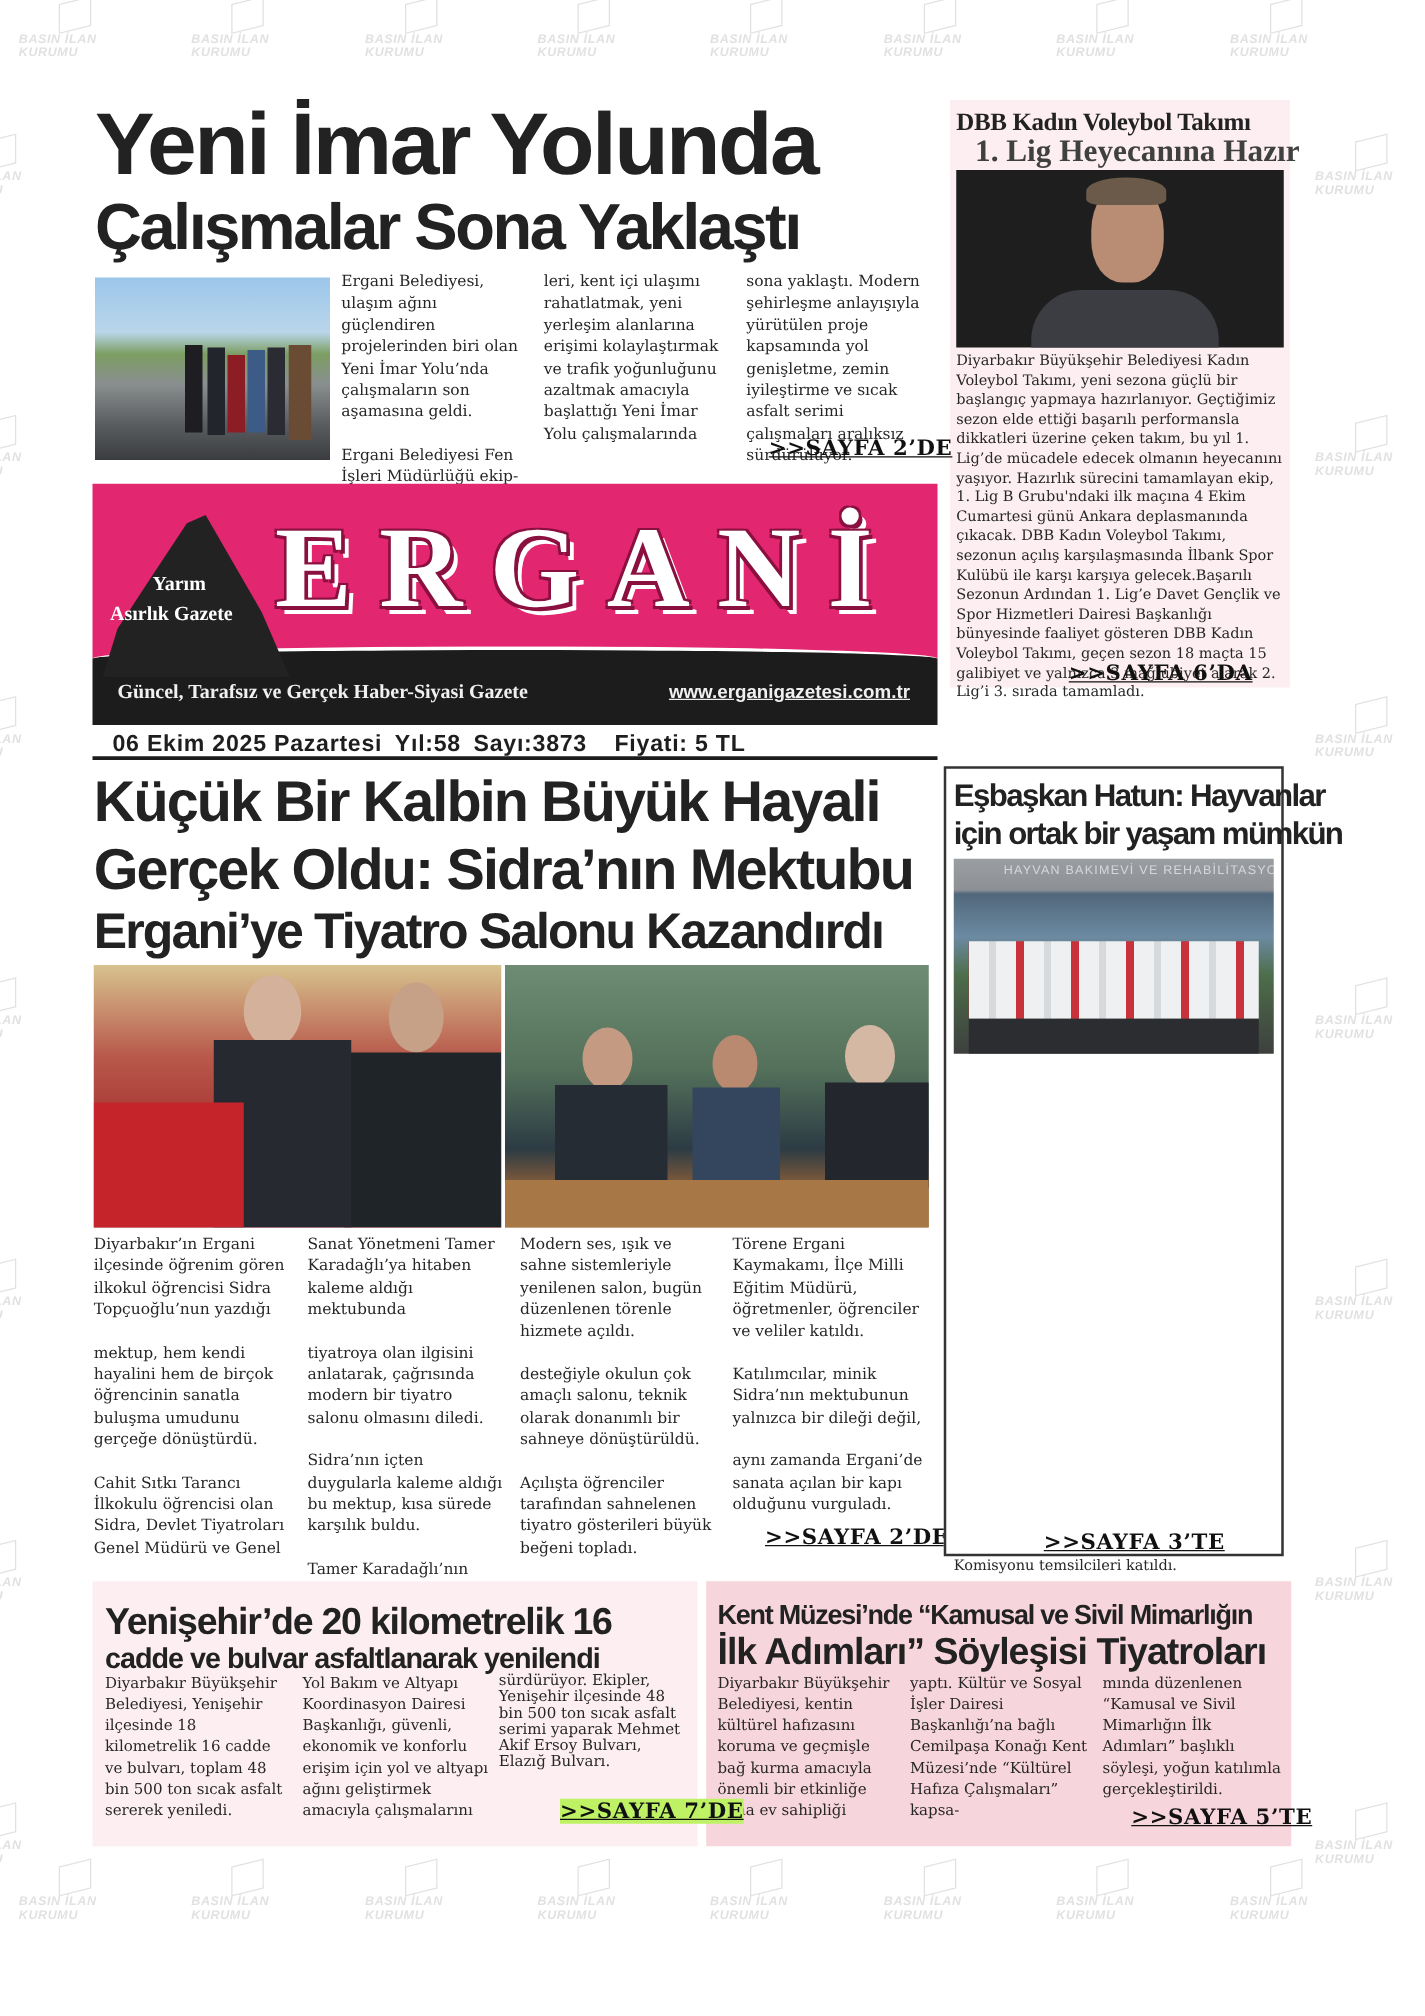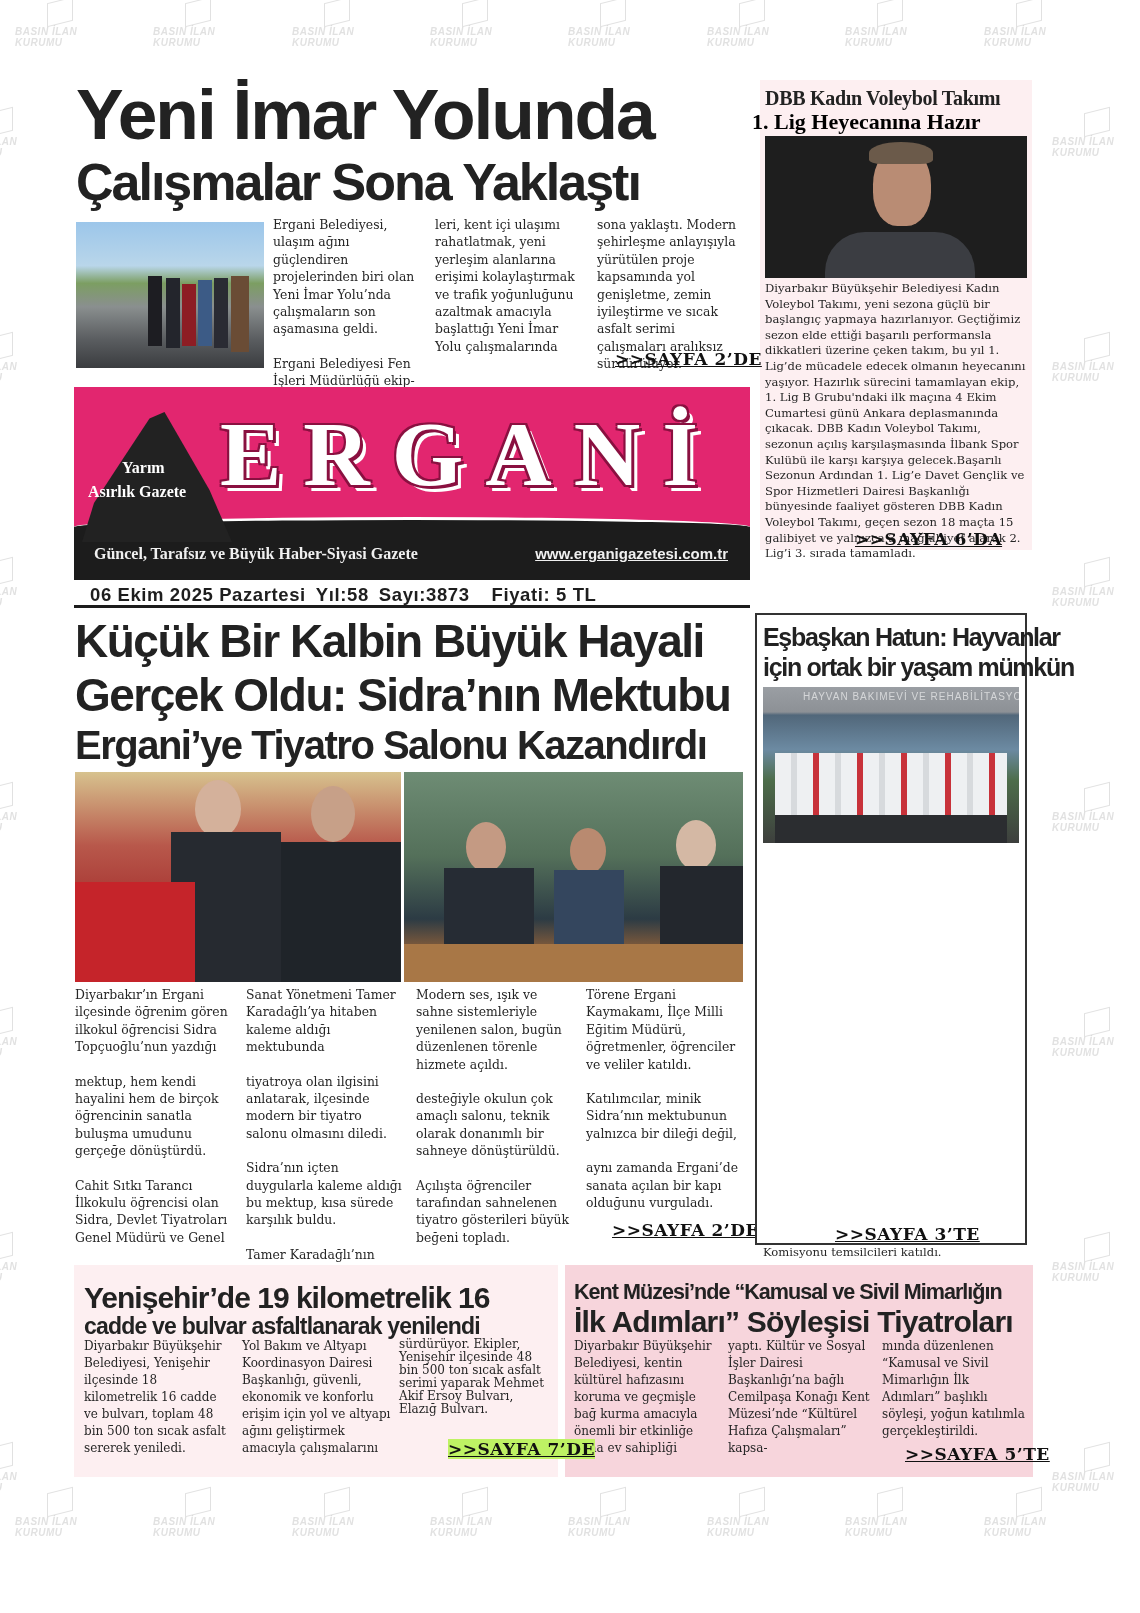--- a/index.html
+++ b/index.html
@@ -216,39 +216,39 @@
 <div class="col body-text" style="left:435px; top:216px; width:150px;">
   <p class="tight">leri, kent içi ulaşımı rahatlatmak, yeni yerleşim alanlarına erişimi kolaylaştırmak ve trafik yoğunluğunu azaltmak amacıyla başlattığı Yeni İmar Yolu çalışmalarında</p>
 </div>
 <div class="col body-text" style="left:597px; top:216px; width:150px;">
   <p class="tight">sona yaklaştı. Modern şehirleşme anlayışıyla yürütülen proje kapsamında yol genişletme, zemin iyileştirme ve sıcak asfalt serimi çalışmaları aralıksız sürdürülüyor.</p>
 </div>
 <a class="abs link" href="#" style="left:615px; top:349px;">&gt;&gt;SAYFA 2’DE</a>
 
 <div class="box-pink-light" style="left:760px; top:80px; width:272px; height:470px;"></div>
 <div class="abs" style="left:765px; top:86px; font-family:'Liberation Serif',serif; font-weight:bold; font-size:20px; line-height:24px; color:#222; white-space:nowrap; letter-spacing:-0.3px;">DBB Kadın Voleybol Takımı</div>
-<div class="abs" style="left:752px; top:109px; font-family:'Liberation Serif',serif; font-weight:bold; font-size:22px; line-height:26px; color:#000000; white-space:nowrap;">1. Lig Heyecanına Hazır</div>
+<div class="abs" style="left:780px; top:109px; font-family:'Liberation Serif',serif; font-weight:bold; font-size:25px; line-height:26px; color:#404040; white-space:nowrap;">1. Lig Heyecanına Hazır</div>
 <div class="photo abs" style="left:765px; top:136px; width:262px; height:142px; background:#1e1e1e;">
   <div style="position:absolute; left:108px; top:10px; width:58px; height:80px; border-radius:48% 48% 42% 42%; background:#b98c74;"></div>
   <div style="position:absolute; left:104px; top:6px; width:64px; height:22px; border-radius:50% 50% 20% 20%; background:#6b5a4a;"></div>
   <div style="position:absolute; left:60px; top:96px; width:150px; height:50px; border-radius:40px 40px 0 0; background:#3b3d42;"></div>
 </div>
 <div class="col body-text" style="left:765px; top:281px; width:262px; font-size:11.6px; line-height:15.6px;">
   <p class="tight">Diyarbakır Büyükşehir Belediyesi Kadın Voleybol Takımı, yeni sezona güçlü bir başlangıç yapmaya hazırlanıyor. Geçtiğimiz sezon elde ettiği başarılı performansla dikkatleri üzerine çeken takım, bu yıl 1. Lig’de mücadele edecek olmanın heyecanını yaşıyor. Hazırlık sürecini tamamlayan ekip, 1. Lig B Grubu'ndaki ilk maçına 4 Ekim Cumartesi günü Ankara deplasmanında çıkacak. DBB Kadın Voleybol Takımı, sezonun açılış karşılaşmasında İlbank Spor Kulübü ile karşı karşıya gelecek.Başarılı Sezonun Ardından 1. Lig’e Davet Gençlik ve Spor Hizmetleri Dairesi Başkanlığı bünyesinde faaliyet gösteren DBB Kadın Voleybol Takımı, geçen sezon 18 maçta 15 galibiyet ve yalnızca 3 mağlubiyet alarak 2. Lig’i 3. sırada tamamladı.</p>
 </div>
 <a class="abs link" href="#" style="left:855px; top:529px;">&gt;&gt;SAYFA 6’DA</a>
 
 <div class="mast">
   <div class="mast-pink"></div>
   <div class="mast-black"></div>
   <div class="mast-mountain"></div>
   <div class="mast-tag1">Yarım</div>
   <div class="mast-tag2">Asırlık Gazete</div>
   <div class="mast-title">ERGANİ</div>
-  <div class="mast-slogan">Güncel, Tarafsız ve Büyük Haber-Siyasi Gazete</div>
+  <div class="mast-slogan">Güncel, Tarafsız ve Gerçek Haber-Siyasi Gazete</div>
   <a class="mast-url" href="#">www.erganigazetesi.com.tr</a>
 </div>
 
 <div class="dateline">
   <span>06 Ekim 2025 Pazartesi</span><span>Yıl:58</span><span style="margin-right:22px;">Sayı:3873</span><span>Fiyati: 5 TL</span>
 </div>
 
 <div class="abs head-cond" style="left:75px; top:614px; font-size:46px; line-height:54px; letter-spacing:-1.5px;">Küçük Bir Kalbin Büyük Hayali</div>
 <div class="abs head-cond" style="left:75px; top:668px; font-size:46px; line-height:54px; letter-spacing:-1.5px;">Gerçek Oldu: Sidra’nın Mektubu</div>
 <div class="abs head-cond" style="left:75px; top:720px; font-size:40px; line-height:50px; letter-spacing:-1.5px;">Ergani’ye Tiyatro Salonu Kazandırdı</div>
@@ -270,21 +270,21 @@
   <div style="position:absolute; left:0; top:172px; width:339px; height:38px; background:#a87746;"></div>
 </div>
 
 <div class="col body-text" style="left:75px; top:986px; width:160px;">
   <p>Diyarbakır’ın Ergani ilçesinde öğrenim gören ilkokul öğrencisi Sidra Topçuoğlu’nun yazdığı</p>
   <p>mektup, hem kendi hayalini hem de birçok öğrencinin sanatla buluşma umudunu gerçeğe dönüştürdü.</p>
   <p class="tight">Cahit Sıtkı Tarancı İlkokulu öğrencisi olan Sidra, Devlet Tiyatroları Genel Müdürü ve Genel</p>
 </div>
 <div class="col body-text" style="left:246px; top:986px; width:160px;">
   <p>Sanat Yönetmeni Tamer Karadağlı’ya hitaben kaleme aldığı mektubunda</p>
-  <p>tiyatroya olan ilgisini anlatarak, ilçesinde modern bir tiyatro salonu olmasını diledi.</p>
+  <p>tiyatroya olan ilgisini anlatarak, çağrısında modern bir tiyatro salonu olmasını diledi.</p>
   <p>Sidra’nın içten duygularla kaleme aldığı bu mektup, kısa sürede karşılık buldu.</p>
   <p class="tight">Tamer Karadağlı’nın</p>
 </div>
 <div class="col body-text" style="left:416px; top:986px; width:160px;">
   <p>Modern ses, ışık ve sahne sistemleriyle yenilenen salon, bugün düzenlenen törenle hizmete açıldı.</p>
   <p>desteğiyle okulun çok amaçlı salonu, teknik olarak donanımlı bir sahneye dönüştürüldü.</p>
   <p class="tight">Açılışta öğrenciler tarafından sahnelenen tiyatro gösterileri büyük beğeni topladı.</p>
 </div>
 <div class="col body-text" style="left:586px; top:986px; width:160px;">
   <p>Törene Ergani Kaymakamı, İlçe Milli Eğitim Müdürü, öğretmenler, öğrenciler ve veliler katıldı.</p>
@@ -302,21 +302,21 @@
   <div style="position:absolute; left:12px; top:128px; width:232px; height:28px; background:#2b2d30;"></div>
 </div>
 <div class="col body-text" style="left:763px; top:848px; width:258px; font-size:11.6px; line-height:17.2px;">
   <p class="tight">Diyarbakır Büyükşehir Belediyesi Eşbaşkanı Doğan Hatun, 4 Ekim Hayvan Hakları Günü dolayısıyla düzenlenen etkinlikte yaptığı konuşmada doğayla uyumlu bir yaşam çağrısında bulundu. Hatun, hayvanların yaşam hakkının insanlar kadar kutsal olduğunu vurgulayarak, “Bu dünya hepimize yeter” dedi.</p>
   <p class="tight">Diyarbakır Büyükşehir Belediyesi Sağlık İşleri Daire Başkanlığı, 4 Ekim Hayvanları Koruma Günü dolayısıyla Hayvan Bakımevi ve Rehabilitasyon Merkezi'nde etkinlik düzenledi.</p>
   <p class="tight">Programa, Diyarbakır Büyükşehir Belediyesi Eşbaşkanı Doğan Hatun, Silvan Belediyesi Eşbaşkanı Kadri Esen, DBB Meclis Üyesi Mahmut Yokuş, Sağlık İşleri Dairesi Başkanı Vahap Saçaklı, Hayvan Hakları Federasyonu (HAYTAP), Diyarbakır Hayvan Hakları Birliği Temsilciliği, Hayvanların Dostluğu Derneği ve Diyarbakır Barosu Hayvan Hakları Komisyonu temsilcileri katıldı.</p>
 </div>
 <a class="abs link" href="#" style="left:835px; top:1224px;">&gt;&gt;SAYFA 3’TE</a>
 
 <div class="box-pink-light" style="left:74px; top:1265px; width:484px; height:212px;"></div>
-<div class="abs head-cond" style="left:84px; top:1280px; font-size:30px; line-height:36px; letter-spacing:-1px;">Yenişehir’de 19 kilometrelik 16</div>
+<div class="abs head-cond" style="left:84px; top:1280px; font-size:30px; line-height:36px; letter-spacing:-1px;">Yenişehir’de 20 kilometrelik 16</div>
 <div class="abs head-cond" style="left:84px; top:1312px; font-size:23px; line-height:28px; letter-spacing:-0.8px;">cadde ve bulvar asfaltlanarak yenilendi</div>
 <div class="col body-text" style="left:84px; top:1338px; width:150px; font-size:12px; line-height:17px;">
   <p class="tight">Diyarbakır Büyükşehir Belediyesi, Yenişehir ilçesinde 18 kilometrelik 16 cadde ve bulvarı, toplam 48 bin 500 ton sıcak asfalt sererek yeniledi.</p>
 </div>
 <div class="col body-text" style="left:242px; top:1338px; width:150px; font-size:12px; line-height:17px;">
   <p class="tight">Yol Bakım ve Altyapı Koordinasyon Dairesi Başkanlığı, güvenli, ekonomik ve konforlu erişim için yol ve altyapı ağını geliştirmek amacıyla çalışmalarını</p>
 </div>
 <div class="col body-text" style="left:399px; top:1338px; width:150px; font-size:12px; line-height:13px;">
   <p class="tight">sürdürüyor. Ekipler, Yenişehir ilçesinde 48 bin 500 ton sıcak asfalt serimi yaparak Mehmet Akif Ersoy Bulvarı, Elazığ Bulvarı.</p>
 </div>

